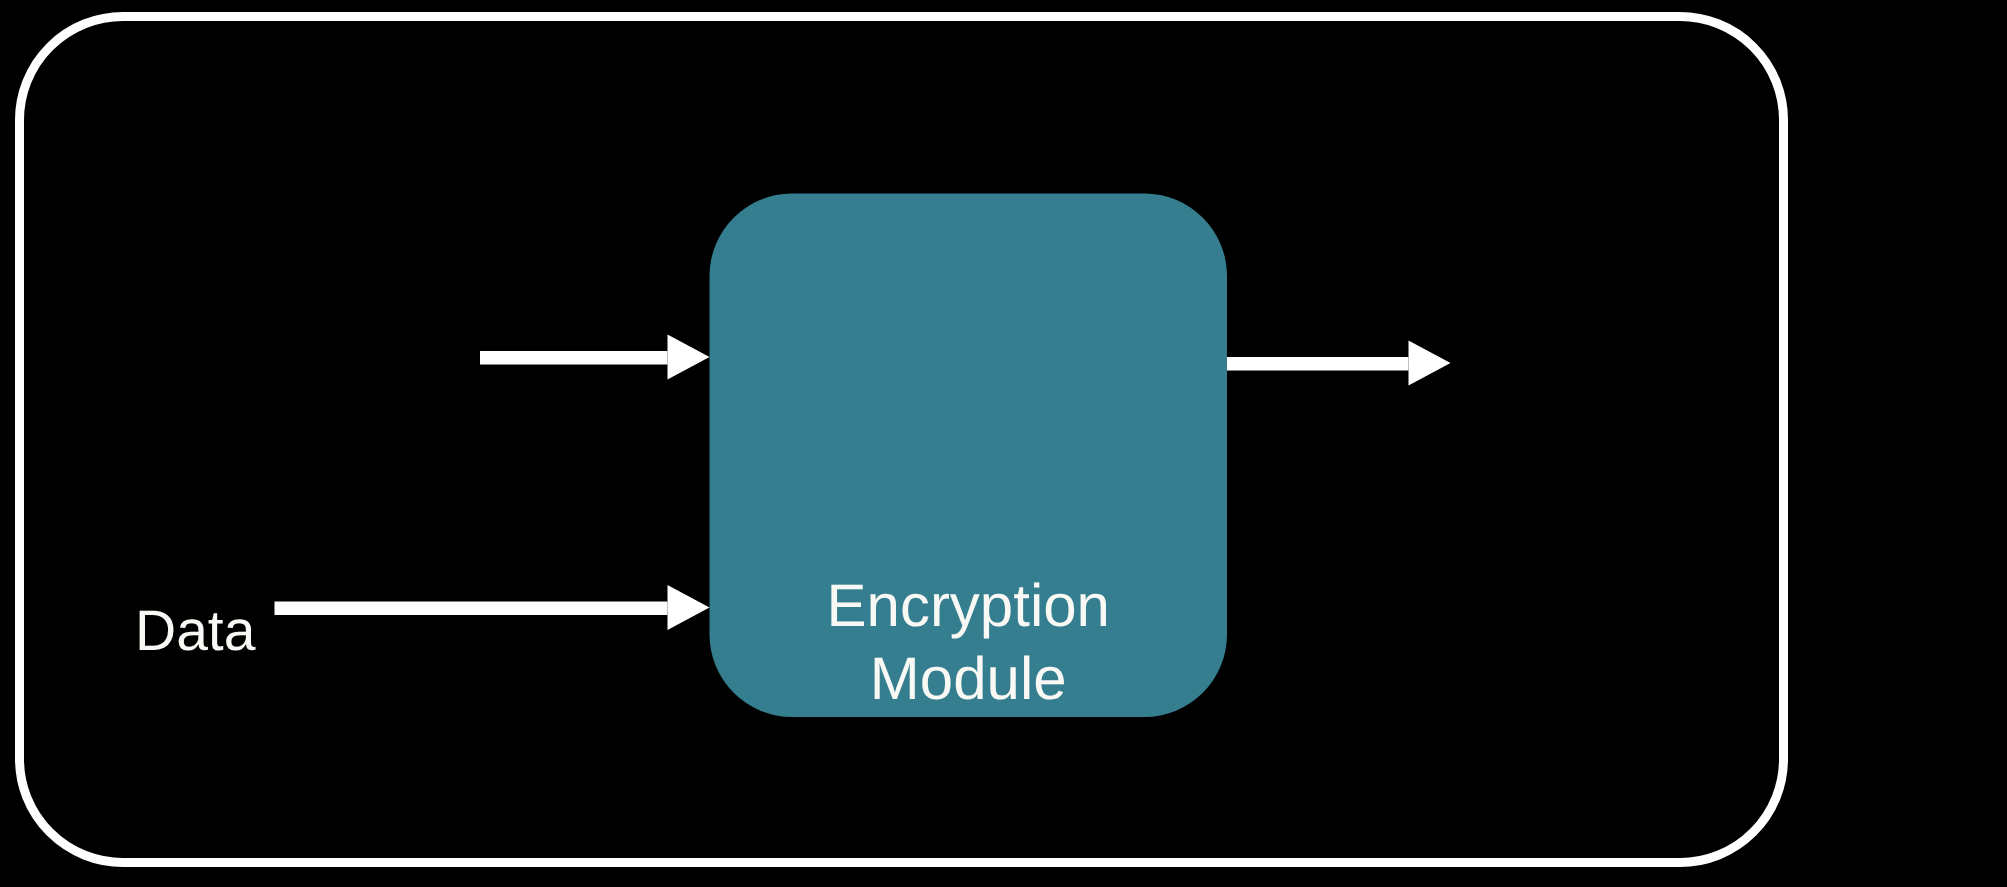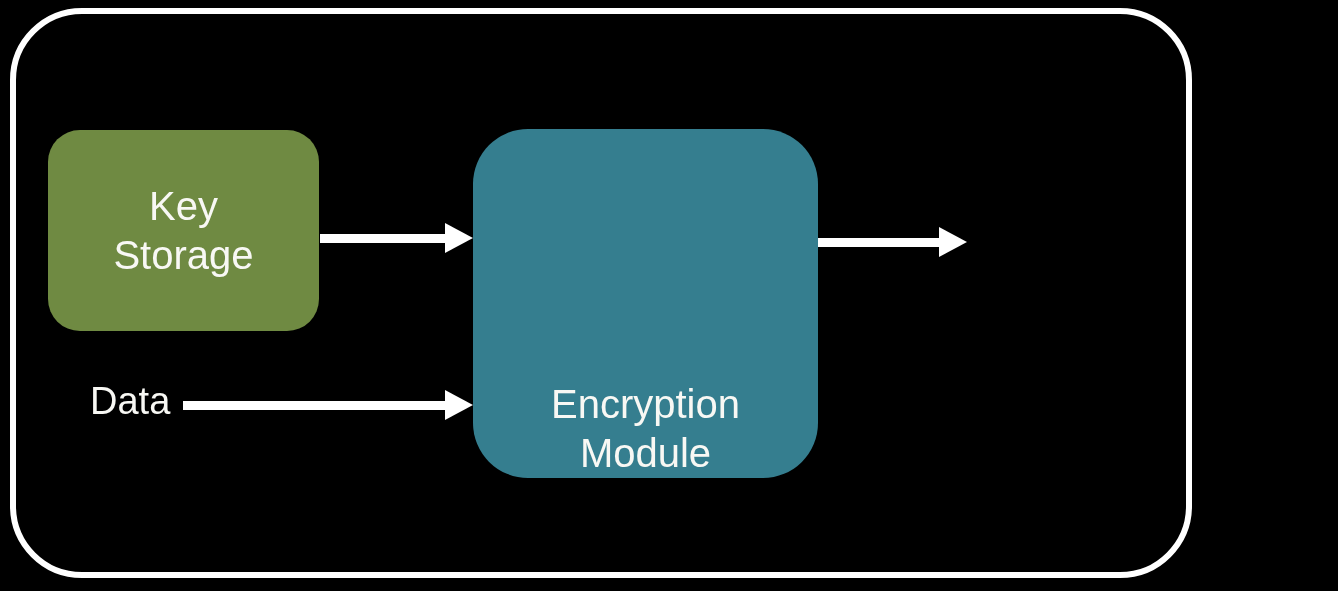--- a/index.html
+++ b/index.html
@@ -56,21 +56,21 @@
 
   .free-label {
     position: absolute;
     color: #f8f8f4;
     font-size: 38px;
     line-height: 48px;
   }
 
   .label-data {
     left: 90px;
-    top: 377px;
+    top: 397px;
   }
 
   .arrow {
     position: absolute;
     height: 30px;
     display: flex;
     align-items: center;
   }
   .arrow .shaft {
     flex: 1;
@@ -89,24 +89,20 @@
   .arrow-data-to-enc  { left: 183px; top: 390px; width: 290px; }
   .arrow-enc-output   { left: 818px; top: 227px; width: 149px; }
 </style>
 </head>
 <body>
 
 <div class="stage" style="background-color: rgb(0, 0, 0);">
 
   <div class="frame" style="border-color: rgb(255, 255, 255);"></div>
 
-  <div class="node node-key-storage" style="background-color: rgb(111, 138, 66);">
-    <span>Key
-Storage</span>
-  </div>
 
   <div class="node node-encryption" style="background-color: rgb(53, 126, 143); align-items: flex-end;">
     <span>Encryption
 Module</span>
   </div>
 
   <div class="free-label label-data">Data</div>
 
   <div class="arrow arrow-key-to-enc">
     <div class="shaft" style="background-color: rgb(255, 255, 255);"></div>

